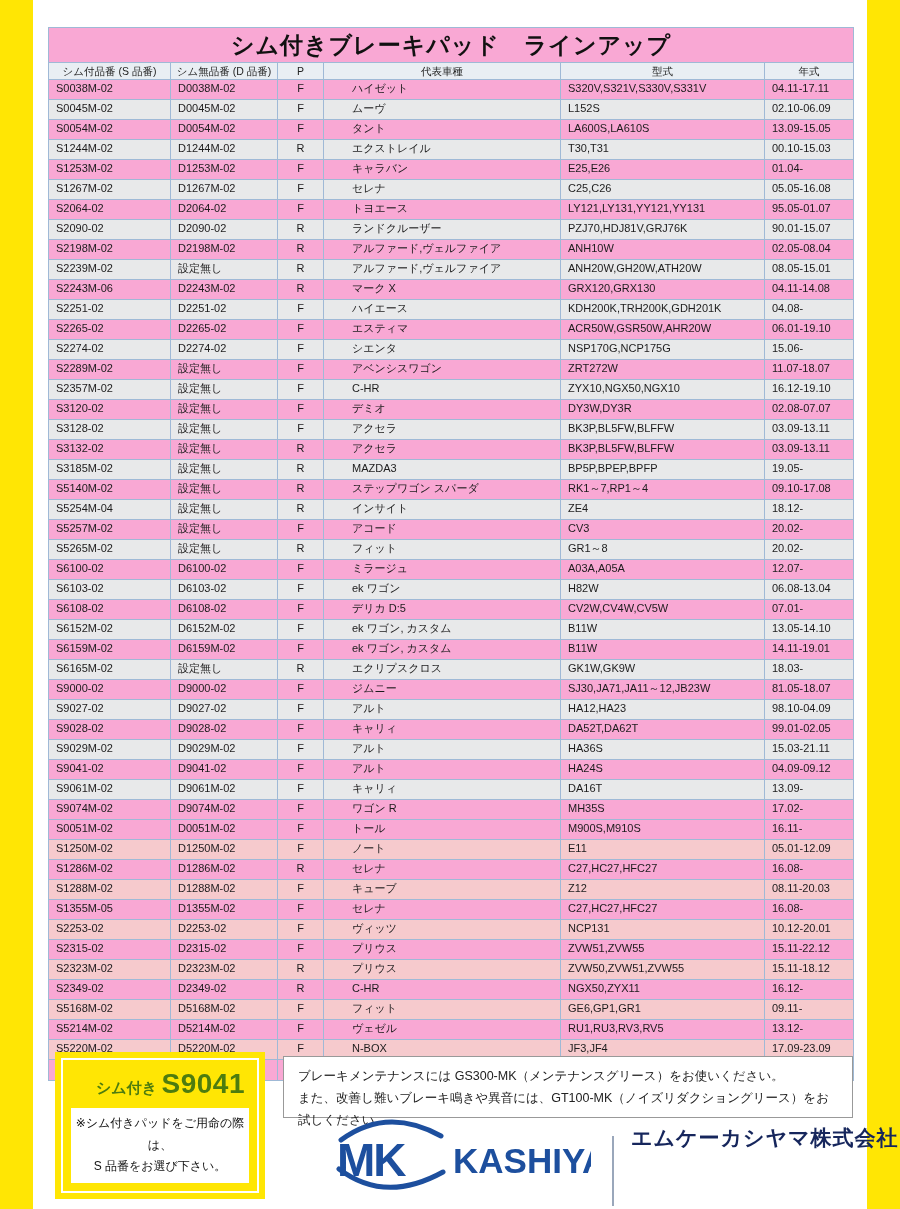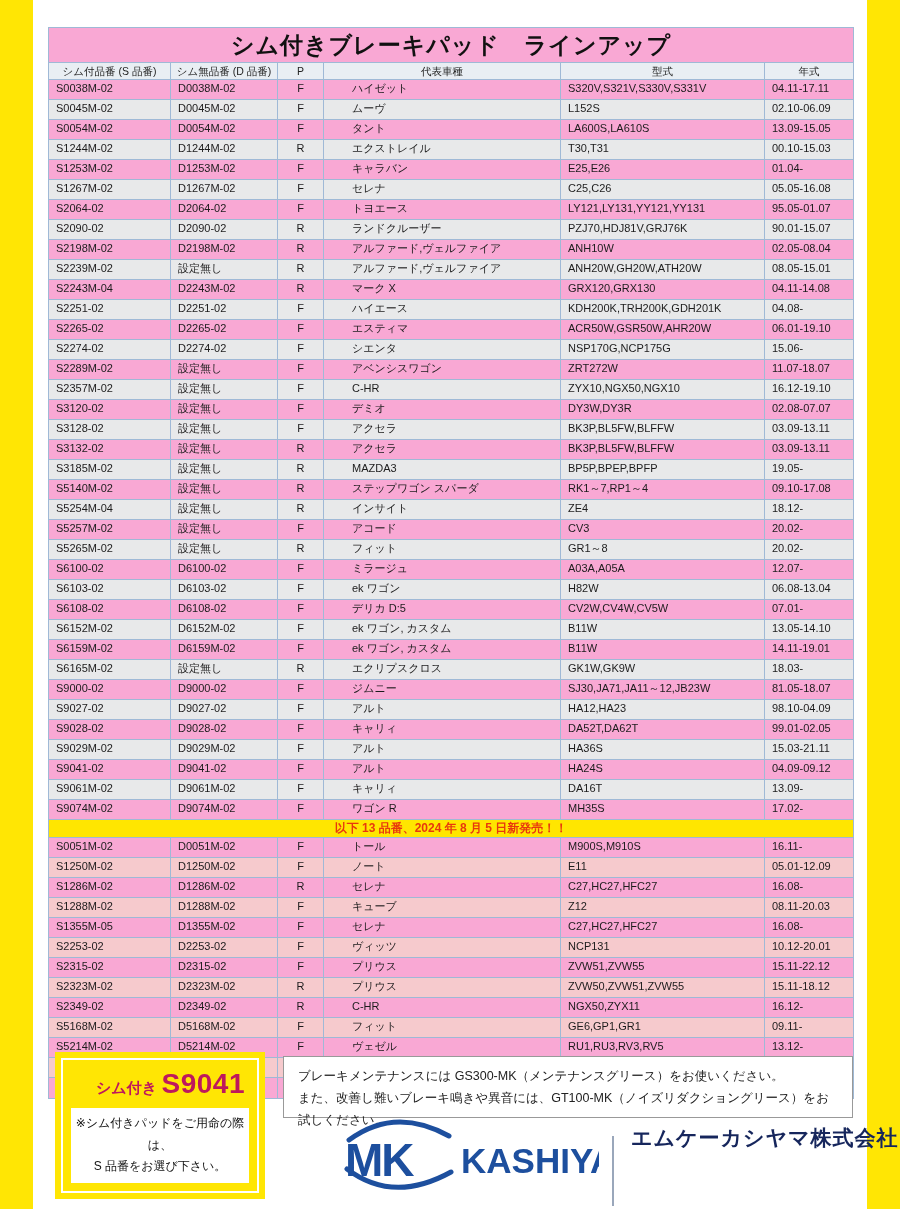--- a/index.html
+++ b/index.html
@@ -51,33 +51,33 @@
 
   
   .shim-box{
     position:absolute;left:55px;top:1052px;width:210px;height:147px;
     background:var(--yellow);box-sizing:border-box;padding:6px;
   }
   .shim-frame{
     border:2px solid #ffffff;width:100%;height:100%;box-sizing:border-box;
     position:relative;text-align:center;
   }
-  .shim-line{margin-top:8px;color:#be185d;margin-left:21px;}
+  .shim-line{margin-top:8px;color:#4d7c0f;margin-left:21px;}
   .shim-line .shim-label{font-size:15px;font-weight:bold;}
   .shim-line .shim-value{font-size:28px;font-weight:bold;letter-spacing:0.5px;}
   .shim-note{
     position:absolute;left:8px;right:8px;bottom:8px;background:#ffffff;
     padding:5px 0;font-size:12px;line-height:1.8;color:#111;
   }
   .grease-box{
     position:absolute;left:283px;top:1056px;width:570px;height:62px;
     box-sizing:border-box;border:1px solid #999;background:#fff;
     padding:9px 14px;font-size:12.5px;line-height:1.75;color:#222;
   }
-  .logo{position:absolute;left:337px;top:1112px;}
+  .logo{position:absolute;left:329px;top:1112px;}
   .divider{position:absolute;left:612px;top:1136px;width:2px;height:70px;background:#9aa7bb;}
   .company{
     position:absolute;left:631px;top:1124px;font-size:21px;font-weight:bold;
     color:var(--navy);letter-spacing:1px;white-space:nowrap;
   }
 </style>
 </head>
 <body>
 
 <div class="side-strip left-strip"></div>
@@ -170,21 +170,21 @@
       </div>
       <div class="row stripe">
         <div class="cell c1">S2239M-02</div>
         <div class="cell c2">設定無し</div>
         <div class="cell c3">R</div>
         <div class="cell c4">アルファード,ヴェルファイア</div>
         <div class="cell c5">ANH20W,GH20W,ATH20W</div>
         <div class="cell c6">08.05-15.01</div>
       </div>
       <div class="row">
-        <div class="cell c1">S2243M-04</div>
+        <div class="cell c1">S2243M-06</div>
         <div class="cell c2">D2243M-02</div>
         <div class="cell c3">R</div>
         <div class="cell c4">マーク X</div>
         <div class="cell c5">GRX120,GRX130</div>
         <div class="cell c6">04.11-14.08</div>
       </div>
       <div class="row stripe">
         <div class="cell c1">S2251-02</div>
         <div class="cell c2">D2251-02</div>
         <div class="cell c3">F</div>
@@ -387,21 +387,20 @@
       <div class="row">
         <div class="cell c1">S9074M-02</div>
         <div class="cell c2">D9074M-02</div>
         <div class="cell c3">F</div>
         <div class="cell c4">ワゴン R</div>
         <div class="cell c5">MH35S</div>
         <div class="cell c6">17.02-</div>
       </div>
     </div>
 
-  <div class="banner">以下 13 品番、2024 年 8 月 5 日新発売！！</div>
 
   <div id="rows-new">
       <div class="row">
         <div class="cell c1">S0051M-02</div>
         <div class="cell c2">D0051M-02</div>
         <div class="cell c3">F</div>
         <div class="cell c4">トール</div>
         <div class="cell c5">M900S,M910S</div>
         <div class="cell c6">16.11-</div>
       </div>

